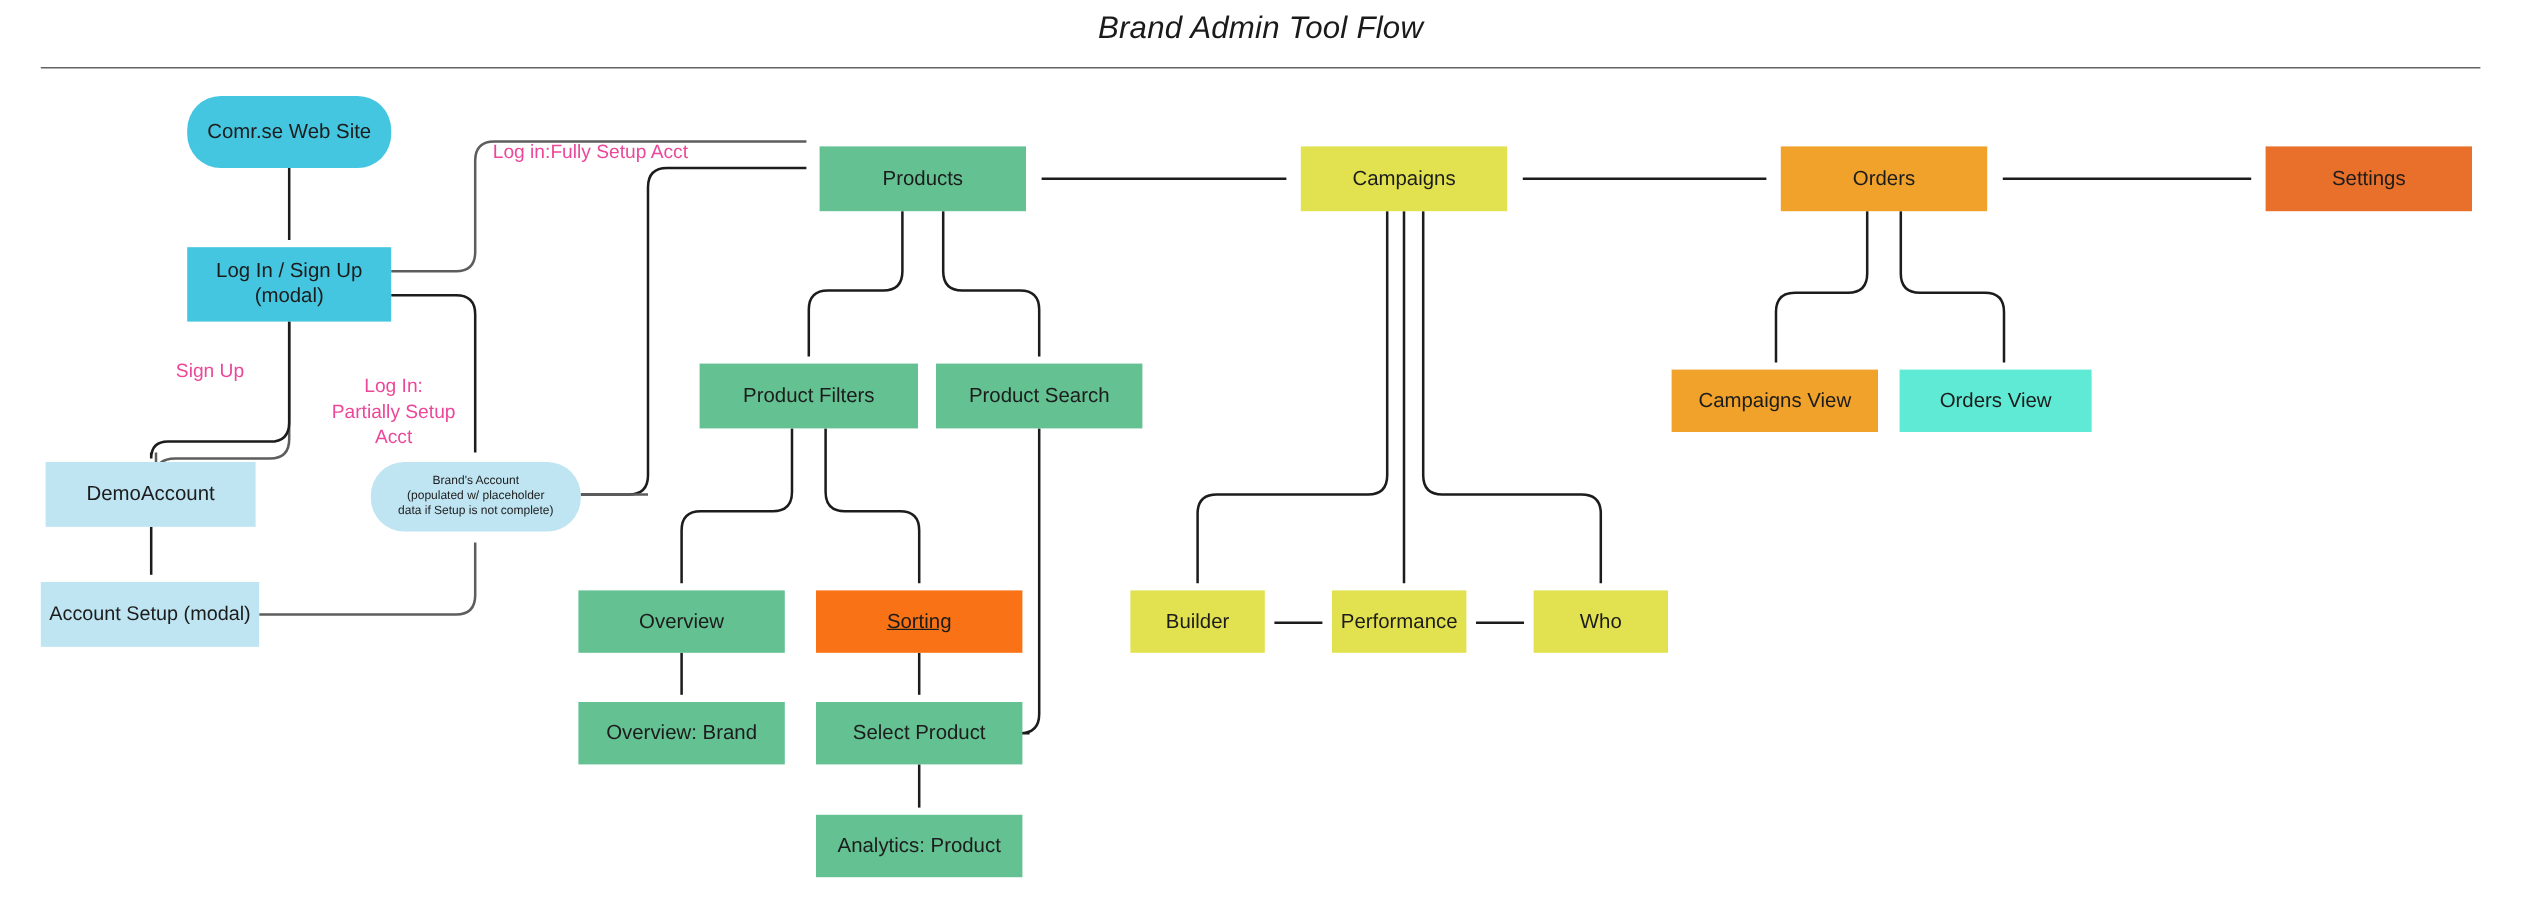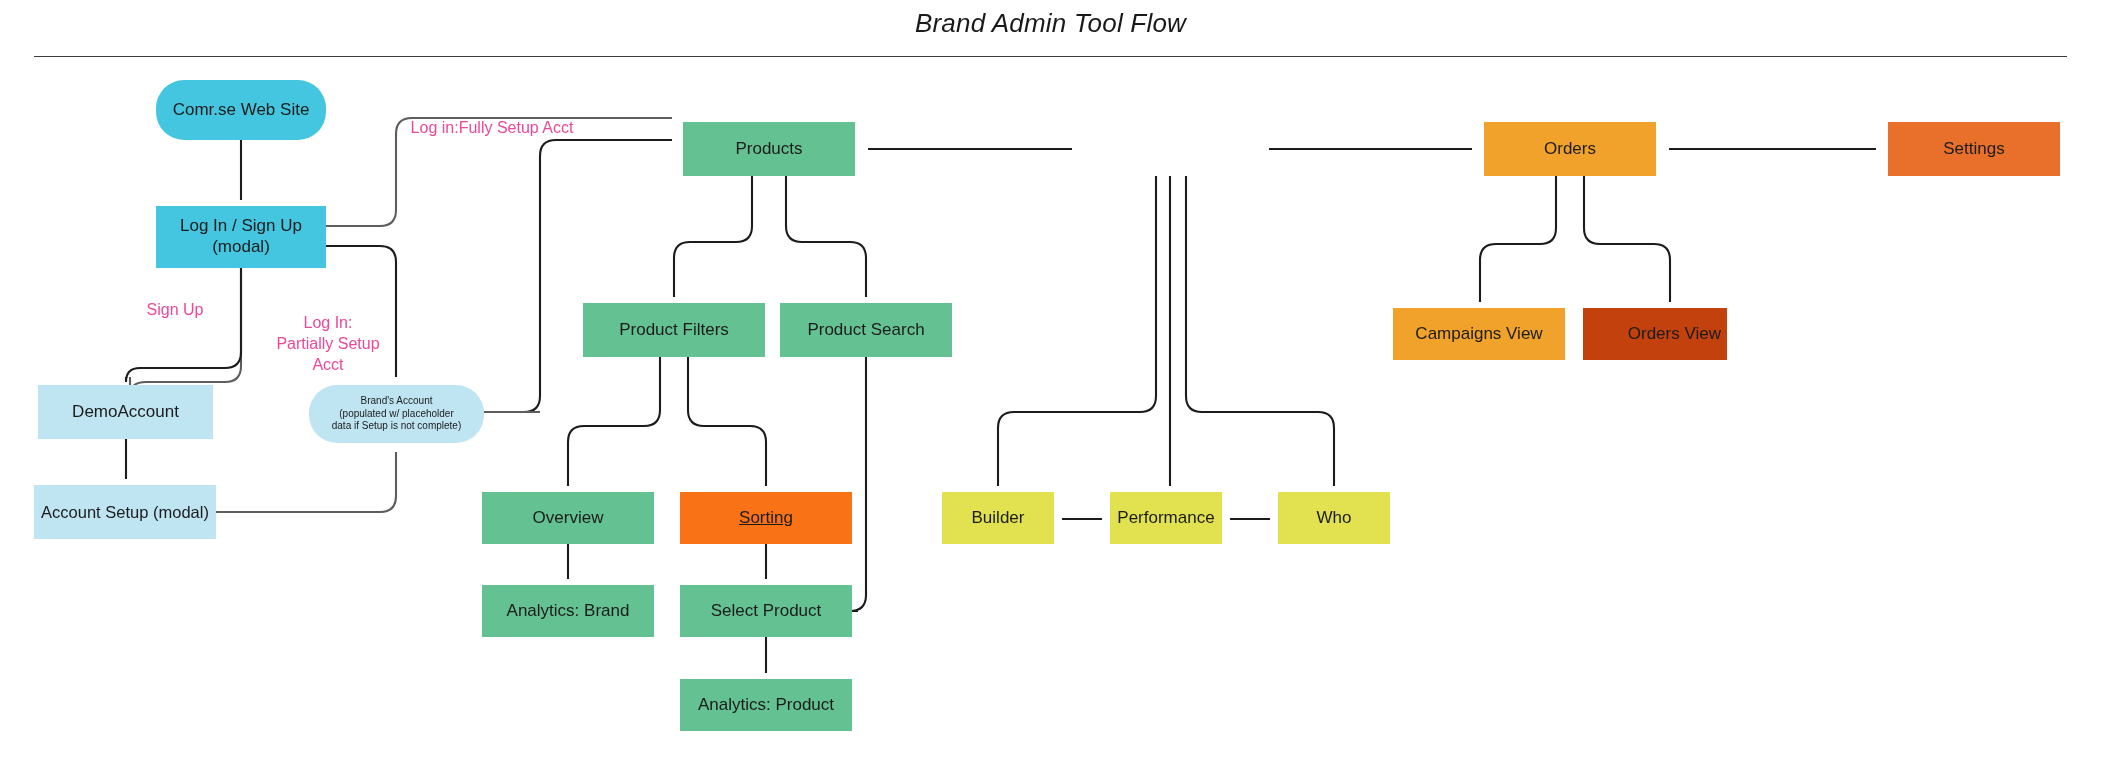--- a/index.html
+++ b/index.html
@@ -141,43 +141,46 @@
   <div class="node sz-lg" style="left: 780px; top: 303px; width: 172px; height: 54px; background: rgb(99, 193, 146);">
       <span>Product Search</span>
     </div>
   <div class="node sz-lg" style="left: 482px; top: 492px; width: 172px; height: 52px; background: rgb(99, 193, 146);">
       <span>Overview</span>
     </div>
   <div class="node sz-lg" style="left: 680px; top: 492px; width: 172px; height: 52px; background: #f97316; text-decoration: underline;">
       <span>Sorting</span>
     </div>
   <div class="node sz-lg" style="left: 482px; top: 585px; width: 172px; height: 52px; background: rgb(99, 193, 146);">
-      <span>Analytics: Brand</span>
+      <span>Overview: Brand</span>
     </div>
   <div class="node sz-lg" style="left: 680px; top: 585px; width: 172px; height: 52px; background: rgb(99, 193, 146);">
       <span>Select Product</span>
     </div>
   <div class="node sz-lg" style="left: 680px; top: 679px; width: 172px; height: 52px; background: rgb(99, 193, 146);">
       <span>Analytics: Product</span>
+    </div>
+  <div class="node sz-lg" style="left: 1084px; top: 122px; width: 172px; height: 54px; background: rgb(226, 226, 80);">
+      <span>Campaigns</span>
     </div>
   <div class="node sz-lg" style="left: 942px; top: 492px; width: 112px; height: 52px; background: rgb(226, 226, 80);">
       <span>Builder</span>
     </div>
   <div class="node sz-lg" style="left: 1110px; top: 492px; width: 112px; height: 52px; background: rgb(226, 226, 80);">
       <span>Performance</span>
     </div>
   <div class="node sz-lg" style="left: 1278px; top: 492px; width: 112px; height: 52px; background: rgb(226, 226, 80);">
       <span>Who</span>
     </div>
   <div class="node sz-lg" style="left: 1484px; top: 122px; width: 172px; height: 54px; background: rgb(240, 162, 42);">
       <span>Orders</span>
     </div>
   <div class="node sz-lg" style="left: 1393px; top: 308px; width: 172px; height: 52px; background: rgb(240, 162, 42);">
       <span>Campaigns View</span>
     </div>
-  <div class="node sz-lg" style="left: 1583px; top: 308px; width: 144px; height: 52px; background: #c2410c; text-align: right;">
+  <div class="node sz-lg" style="left: 1583px; top: 308px; width: 160px; height: 52px; background: #5eead4;">
       <span>Orders View</span>
     </div>
   <div class="node sz-lg" style="left: 1888px; top: 122px; width: 172px; height: 54px; background: rgb(232, 112, 42);">
       <span>Settings</span>
     </div>
 
 </div>
 
 </body></html>

